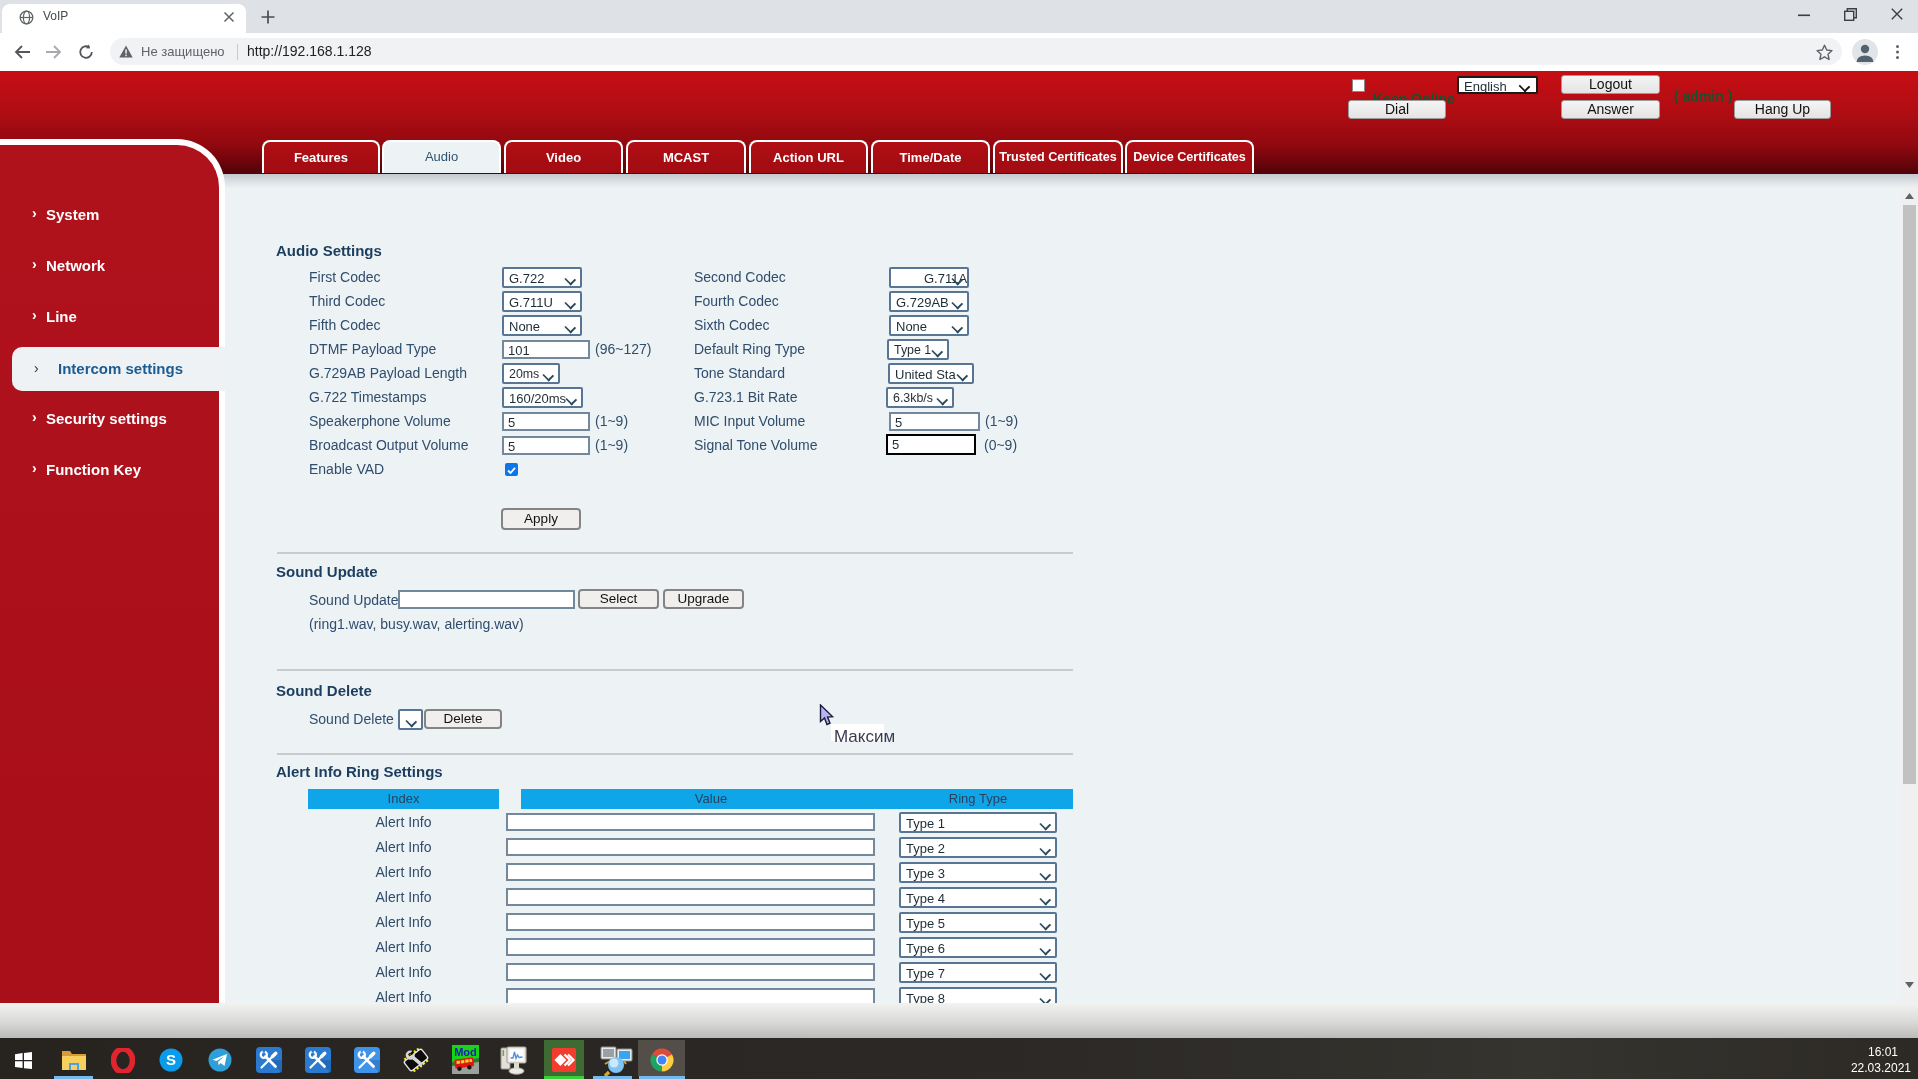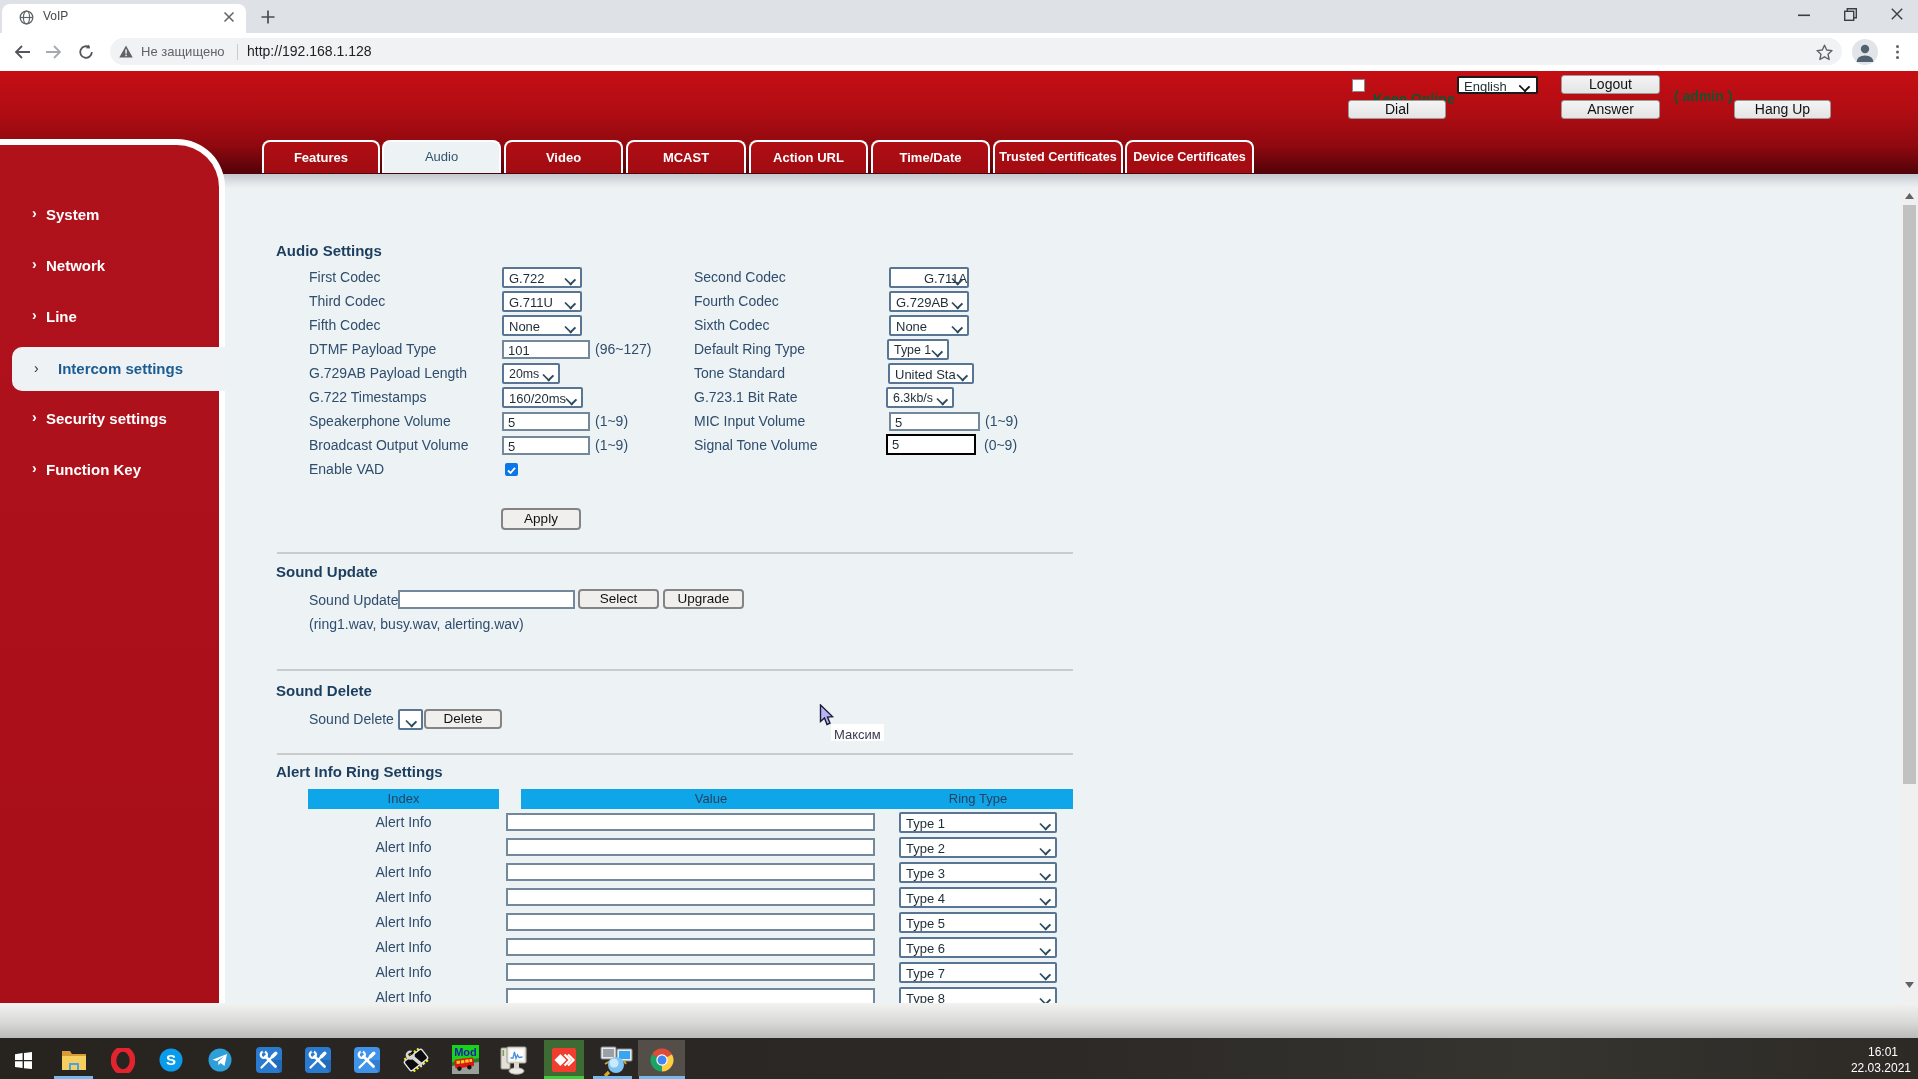--- a/index.html
+++ b/index.html
@@ -412,14 +412,14 @@
   <div class="uline" style="left:593px;width:39px;"></div>
   <div class="uline" style="left:639px;width:46px;"></div>
 
   <div class="abs" style="right:20px;top:1045px;color:#fff;font-size:12px;">16:01</div>
   <div class="abs" style="right:7px;top:1061px;color:#fff;font-size:12px;">22.03.2021</div>
 
   <svg class="abs" style="left:819px;top:704px;" width="16" height="24" viewBox="0 0 16 24">
     <path d="M1.5 1 L1.5 17.5 L5.5 14 L8 20.5 L11 19.2 L8.5 13 L13.5 12.6 Z" fill="#b9b4ef" stroke="#1a1a3a" stroke-width="1.4"></path>
   </svg>
   <div class="abs" style="left:831px;top:724px;width:53px;height:17px;background:#fff;"></div>
-  <div class="abs" style="left:834px;top:727px;font-size:13px;color:#3a3a52;">Максим</div>
+  <div class="abs" style="left:834px;top:727px;font-size:17px;color:#3a3a52;">Максим</div>
 </div>
 
 </body></html>

